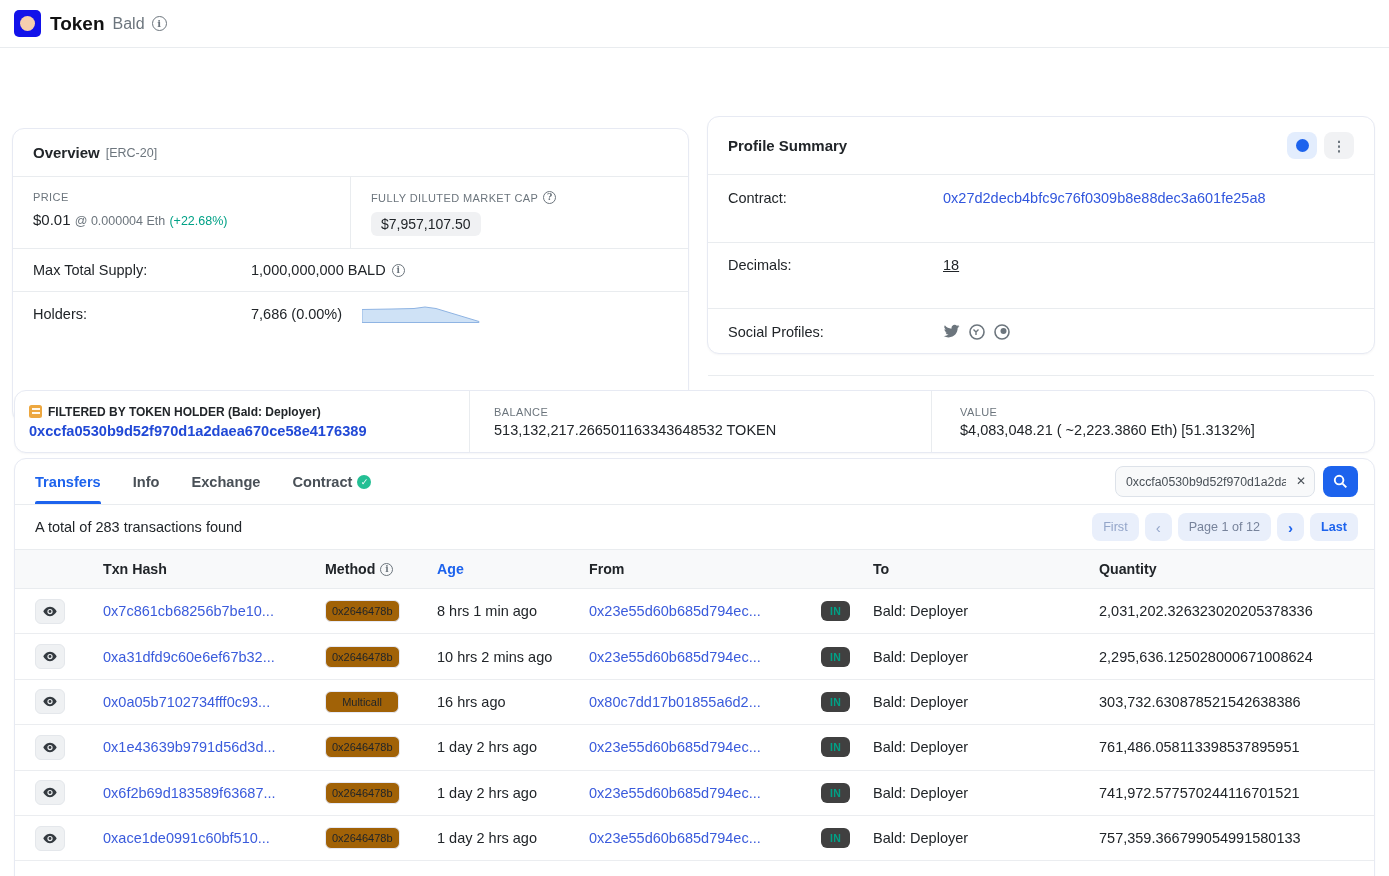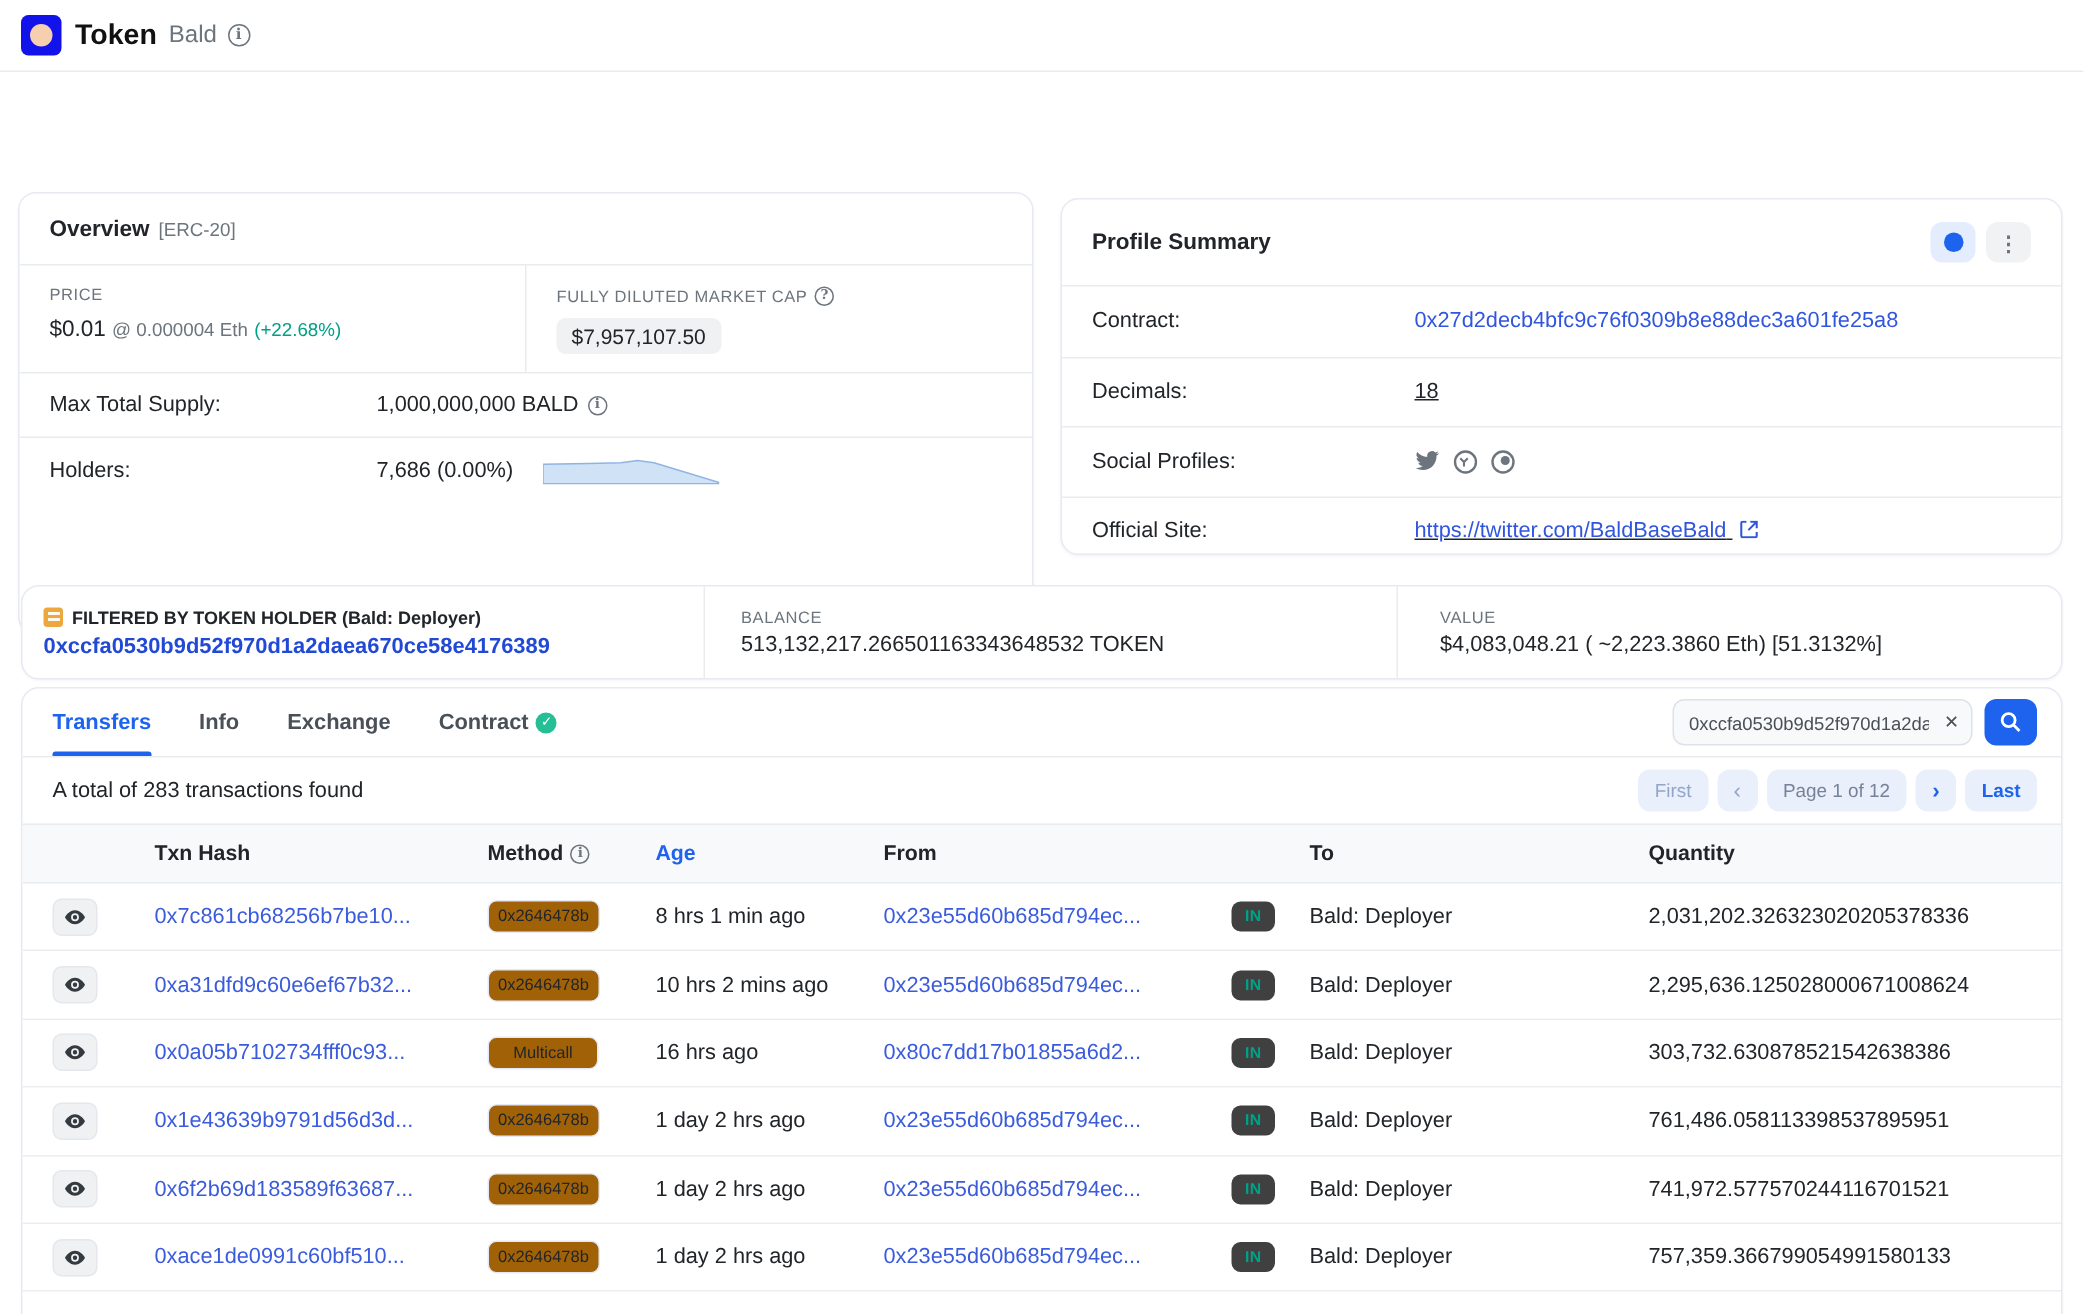--- a/index.html
+++ b/index.html
@@ -38,30 +38,30 @@
   .price-line { font-size:15px; }
   .price-eth { font-size:12.5px; color:#6c757d; }
   .price-change { font-size:12.5px; color:#00a186; }
   .fdmc-pill { display:inline-block; background:#f0f1f3; border-radius:6px; padding:4px 10px; font-size:14px; }
   .ov-row { display:flex; align-items:center; padding:13px 20px; border-top:1px solid #e9ecef; }
   .ov-row-label { width:218px; font-size:14.5px; }
   .ov-row-value { display:flex; align-items:center; gap:6px; font-size:14.5px; }
   .spark { margin-left:14px; }
 
   
-  #profile { left:707px; top:132px; width:668px; height:238px; }
+  #profile { left:707px; top:116px; width:668px; height:238px; }
   .ph-actions { margin-left:auto; display:flex; gap:7px; }
   .chip-btn { width:30px; height:27px; border-radius:8px; border:none; display:flex; align-items:center;
     justify-content:center; cursor:pointer; }
   .chip-blue { background:#e3edfd; }
   .chip-blue .dot { width:13px; height:13px; border-radius:50%; background:#1d63ed; }
   .chip-gray { background:#f1f2f4; color:#6c757d; font-size:14px; font-weight:700; }
   .glyph-kebab::before { content:"\22EE"; }
   .pr-row { display:flex; align-items:center; padding:0 20px; height:46.5px; }
-  .pr-row + .pr-row { border-top:1px solid #e9ecef; }
+  .pr-row + .pr-row { border-top:1px solid #e9ecef;margin-top:20px; }
   .pr-label { width:215px; font-size:14.5px; }
   .pr-value { font-size:14.5px;text-decoration:underline; }
   a.blue-link { color:#3156dd; text-decoration:none; }
   .ext-icon { margin-left:5px; vertical-align:-1px; }
   .social-icons { display:flex; gap:9px; align-items:center; }
 
   
   #filterbar { left:14px; top:390px; width:1361px; height:63px; display:flex; }
   .fb-col { padding:10px 18px 10px 14px; display:flex; flex-direction:column; justify-content:center; gap:4px; }
   .fb-col1 { width:454px; }

